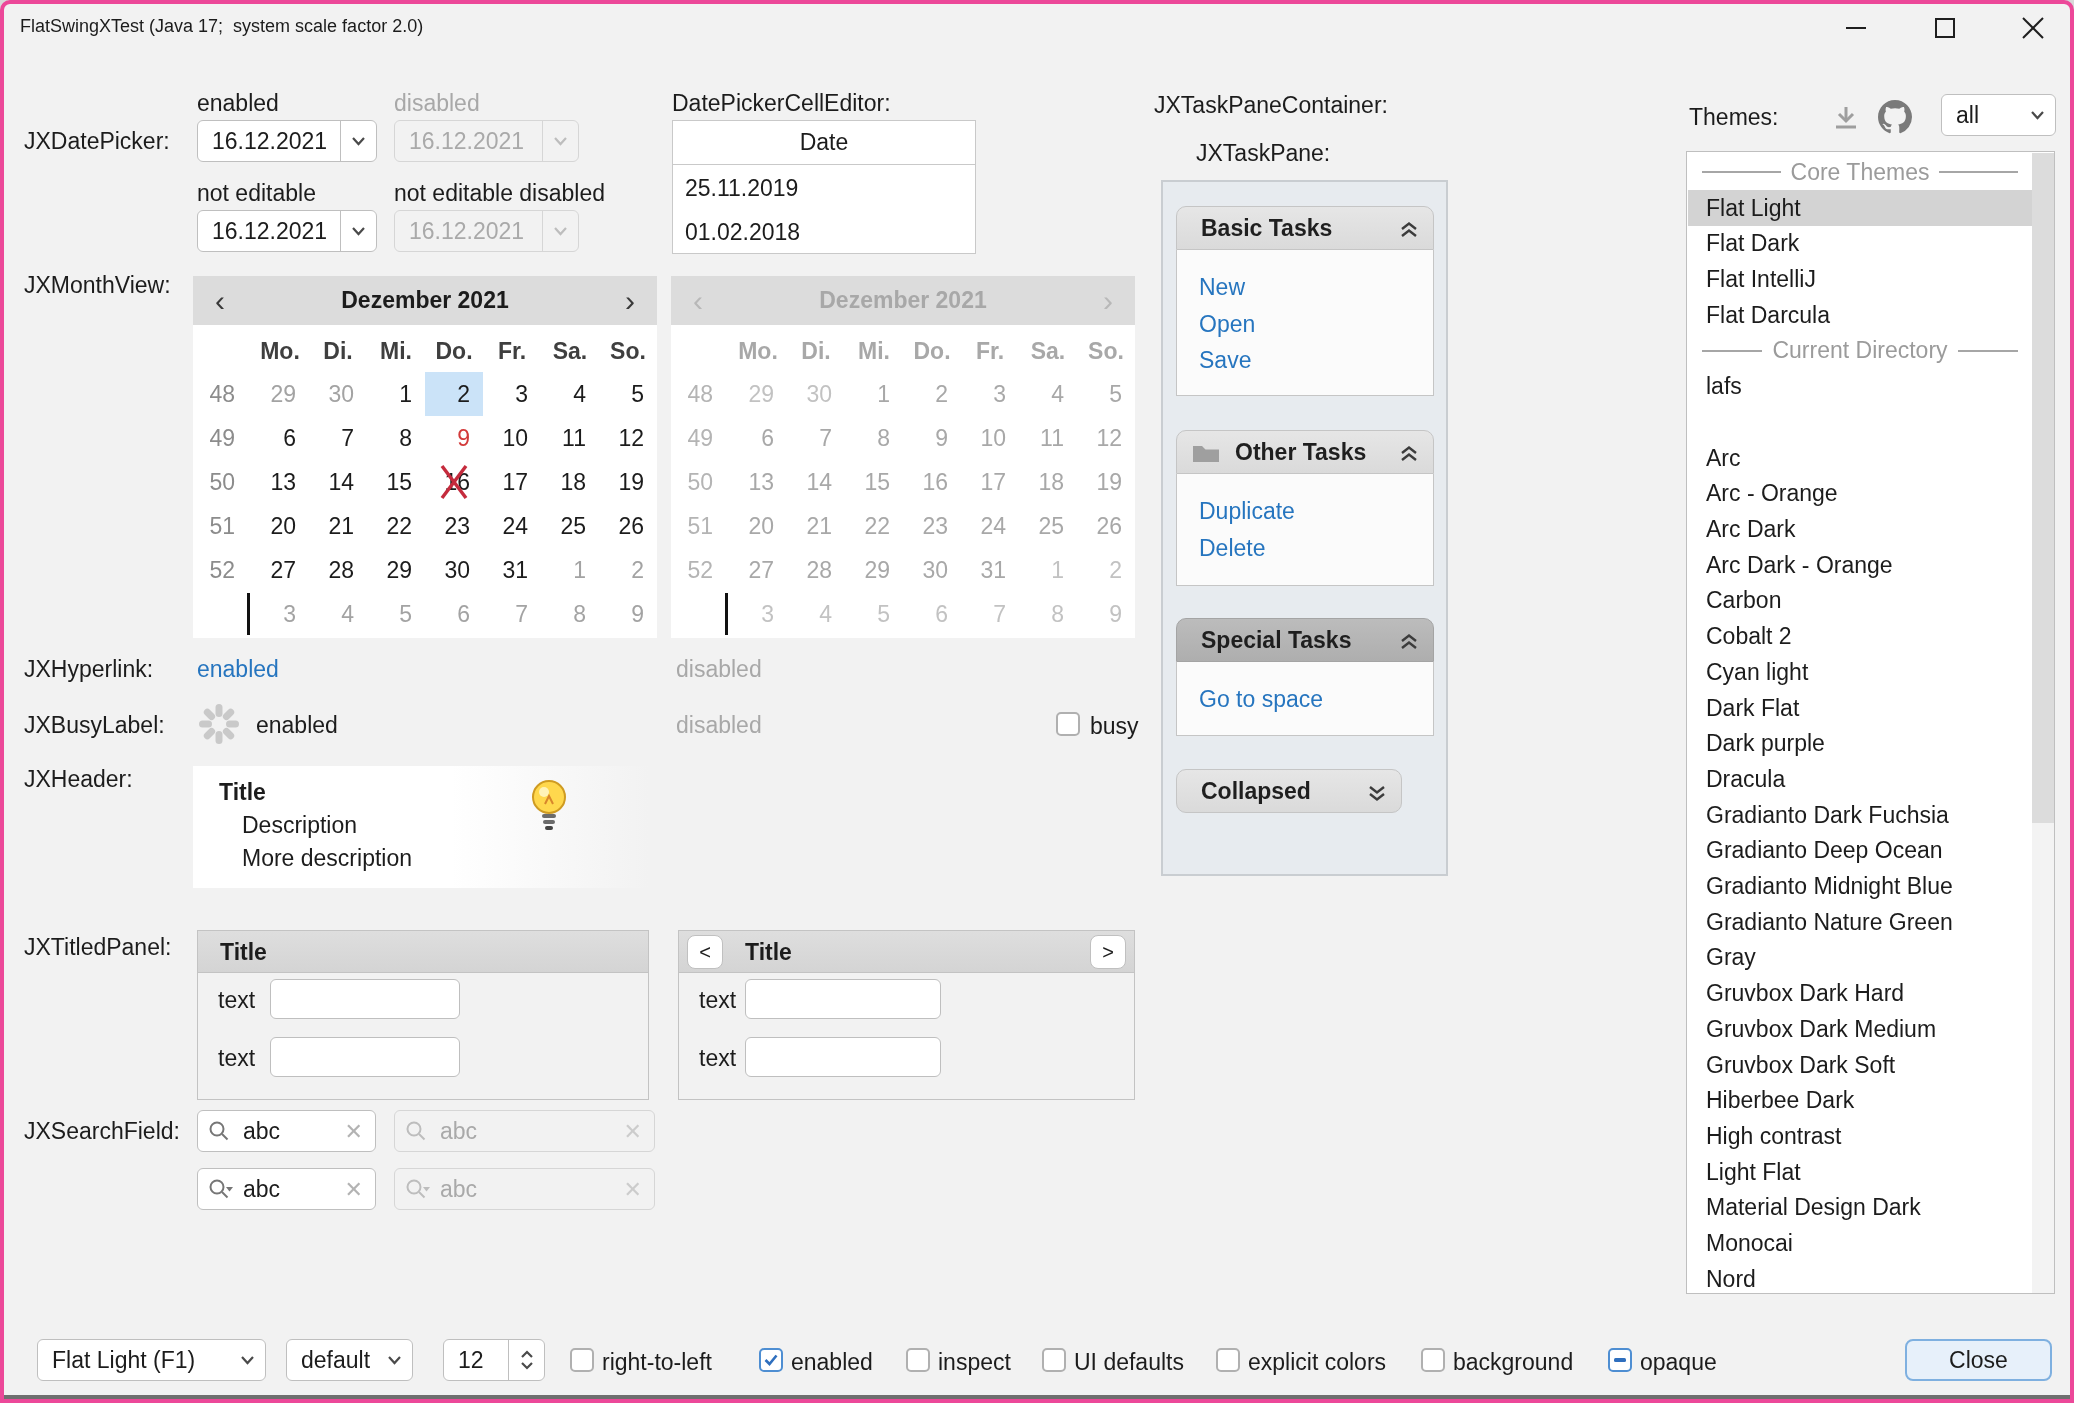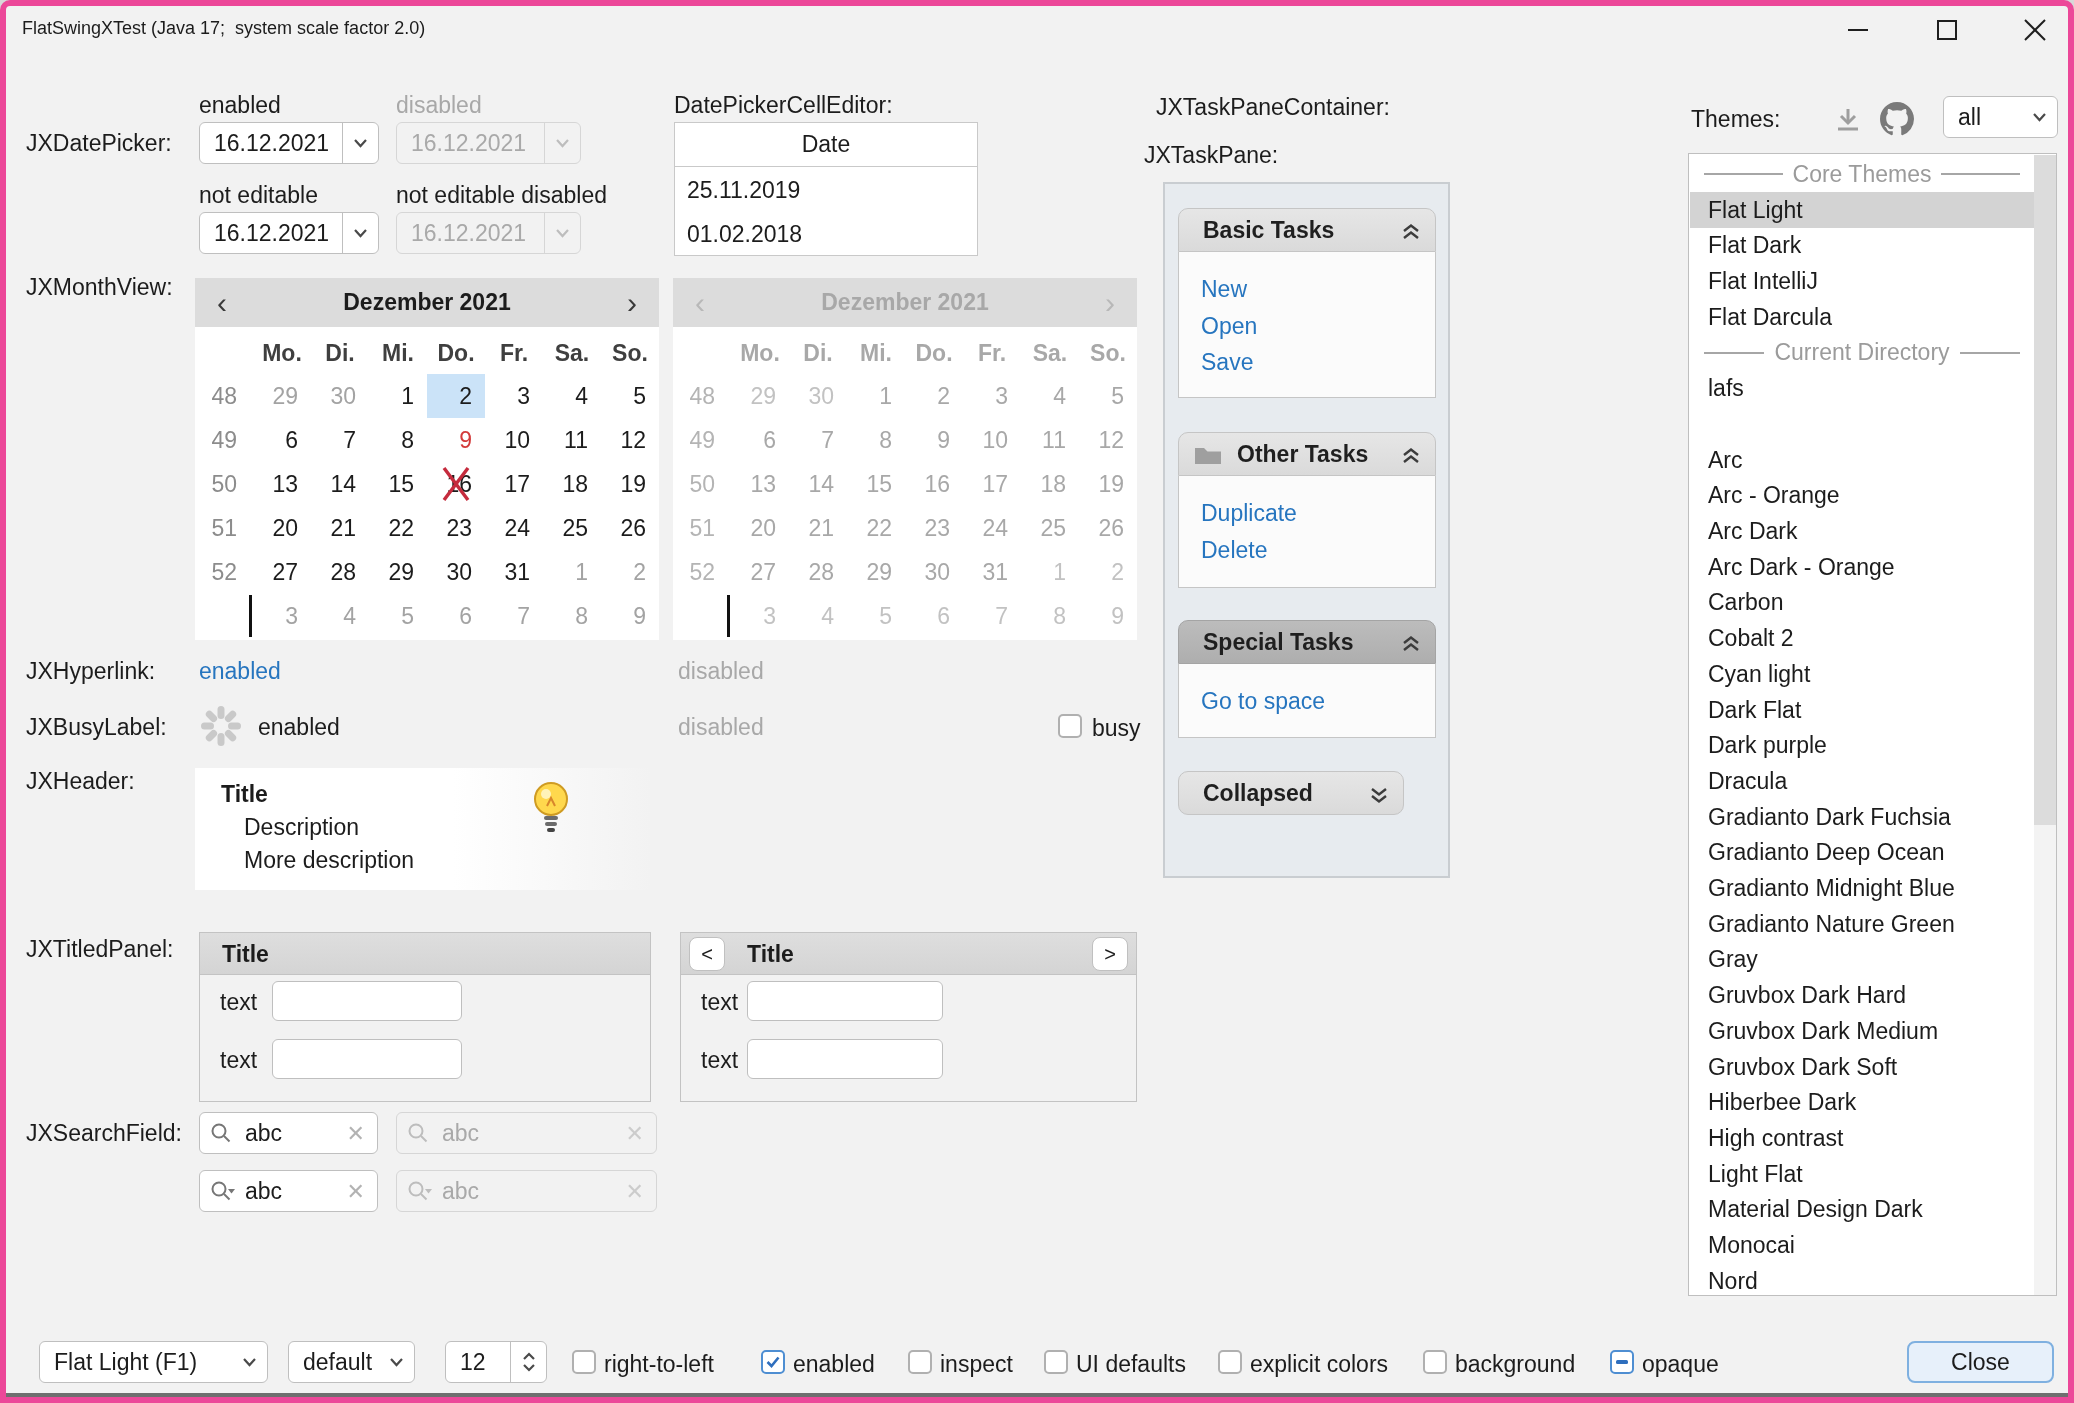--- a/index.html
+++ b/index.html
@@ -1,19 +1,19 @@
 <!DOCTYPE html>
 <html><head>
 <meta charset="utf-8">
 <style>
   html,body{margin:0;padding:0;background:#d8d8d8;}
   *{box-sizing:border-box;}
   .win{position:relative;width:2074px;height:1403px;background:#f2f2f2;
        font-family:"Liberation Sans","DejaVu Sans",sans-serif;color:#1c1c1c;
-       border:6px solid #ec4899;border-radius:10px 10px 0 0;overflow:hidden;}
+       border:4px solid #ec4899;border-radius:10px 10px 0 0;overflow:hidden;}
   .abs{position:absolute;}
   .lbl{position:absolute;font-size:23px;color:#1c1c1c;white-space:nowrap;}
   .dim{color:#a8a8a8;}
   .title{position:absolute;left:16px;top:12px;font-size:18px;white-space:pre;}
   .winbtn{position:absolute;top:0;width:64px;height:48px;display:flex;align-items:center;justify-content:center;}
   
   .combo{position:absolute;height:42px;background:#fff;border:1px solid #bfbfbf;border-radius:6px;font-size:23px;}
   .combo .val{position:absolute;left:14px;top:7px;white-space:nowrap;}
   .combo .arrow{position:absolute;right:0;top:0;width:36px;height:100%;display:flex;align-items:center;justify-content:center;color:#4a4a4a;}
   .combo.sep .arrow{border-left:1px solid #bfbfbf;}
@@ -419,21 +419,21 @@
     <span class="mag mag-drop"><svg width="26" height="24" viewBox="0 0 26 24">
           <circle cx="9" cy="9" r="6.5" fill="none" stroke="currentColor" stroke-width="2"></circle>
           <line x1="14" y1="14" x2="19.5" y2="19.5" stroke="currentColor" stroke-width="2"></line>
           <polygon points="18,9 25,9 21.5,13.5" fill="currentColor"></polygon>
         </svg></span>
     <span class="stext">abc</span>
     <span class="clear">✕</span>
   </div>
 
   <div class="lbl" style="left:1150px;top:88px;">JXTaskPaneContainer:</div>
-  <div class="lbl" style="left:1138px;top:136px;">JXTaskPane:</div>
+  <div class="lbl" style="left:1192px;top:136px;">JXTaskPane:</div>
   <div class="tpc" style="left:1157px;top:176px;width:287px;height:696px;" id="taskpanes">
       <div class="pane-h" style="left: 13px; width: 258px; top: 24px;">
         <div class="pt" style="left: 24px;">Basic Tasks</div>
         <div class="chev"><svg width="20" height="18" viewBox="0 0 20 18">
             <polyline points="3,8 10,2.5 17,8" fill="none" stroke="currentColor" stroke-width="2.4"></polyline>
             <polyline points="3,15 10,9.5 17,15" fill="none" stroke="currentColor" stroke-width="2.4"></polyline>
           </svg></div>
       </div>
       <div class="pane-c" style="left: 13px; width: 258px; top: 68px; height: 146px;">
         <div class="link" style="position: absolute; left: 22px; top: 24px;">New</div>

